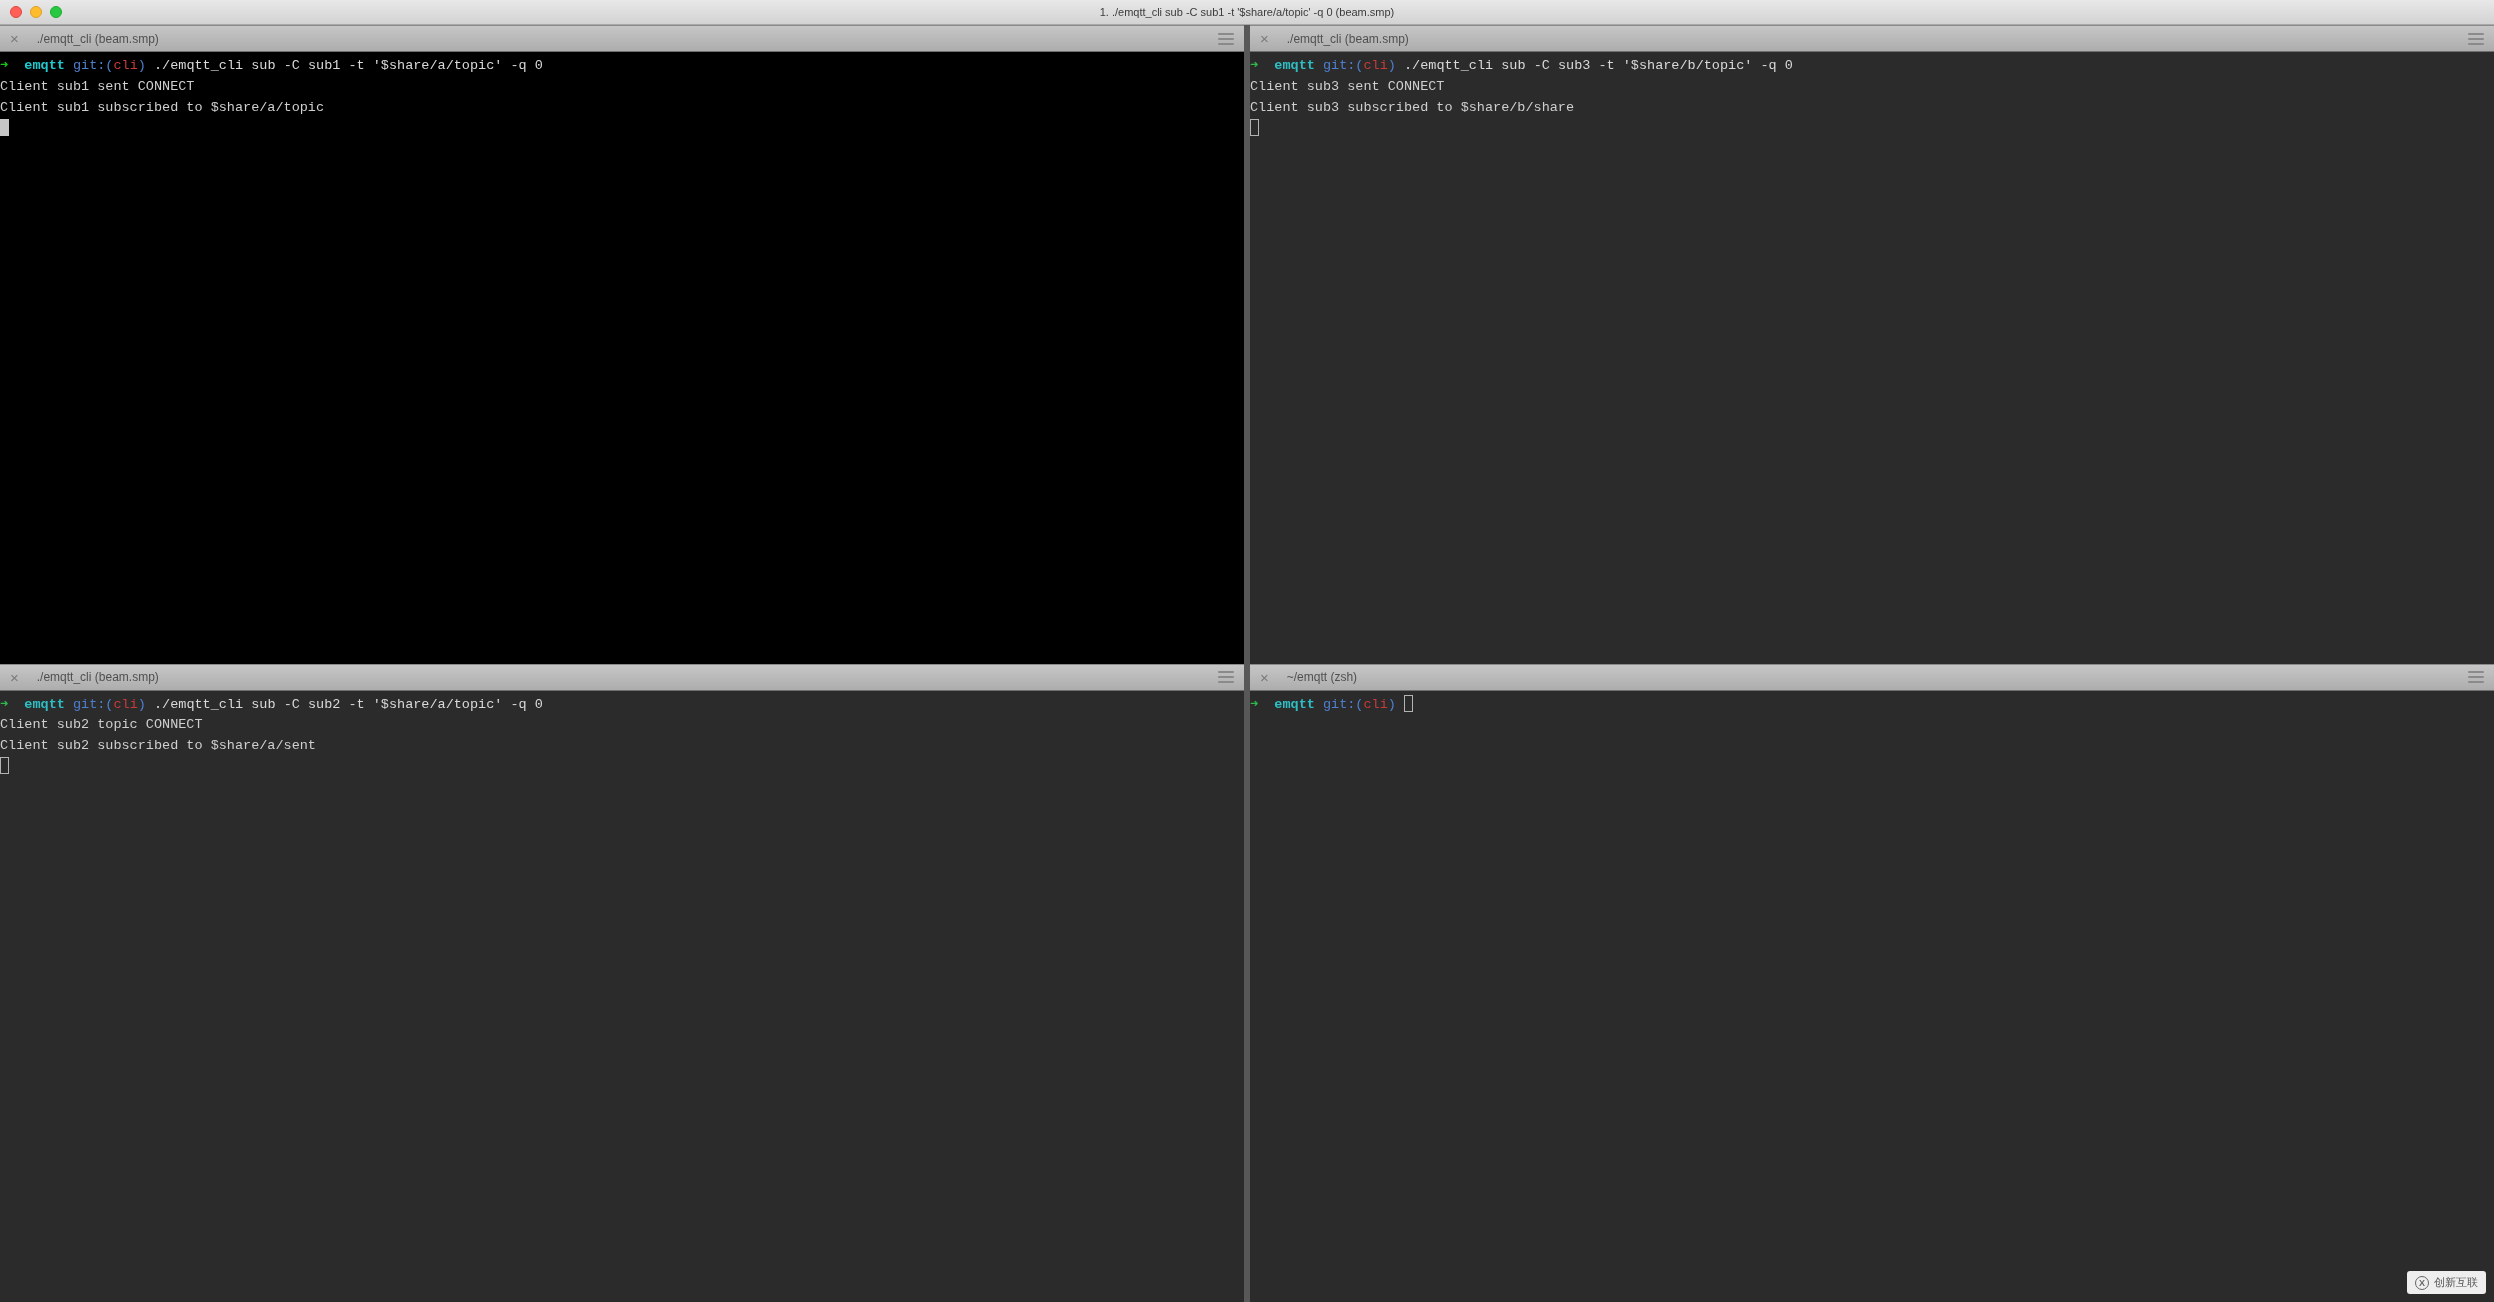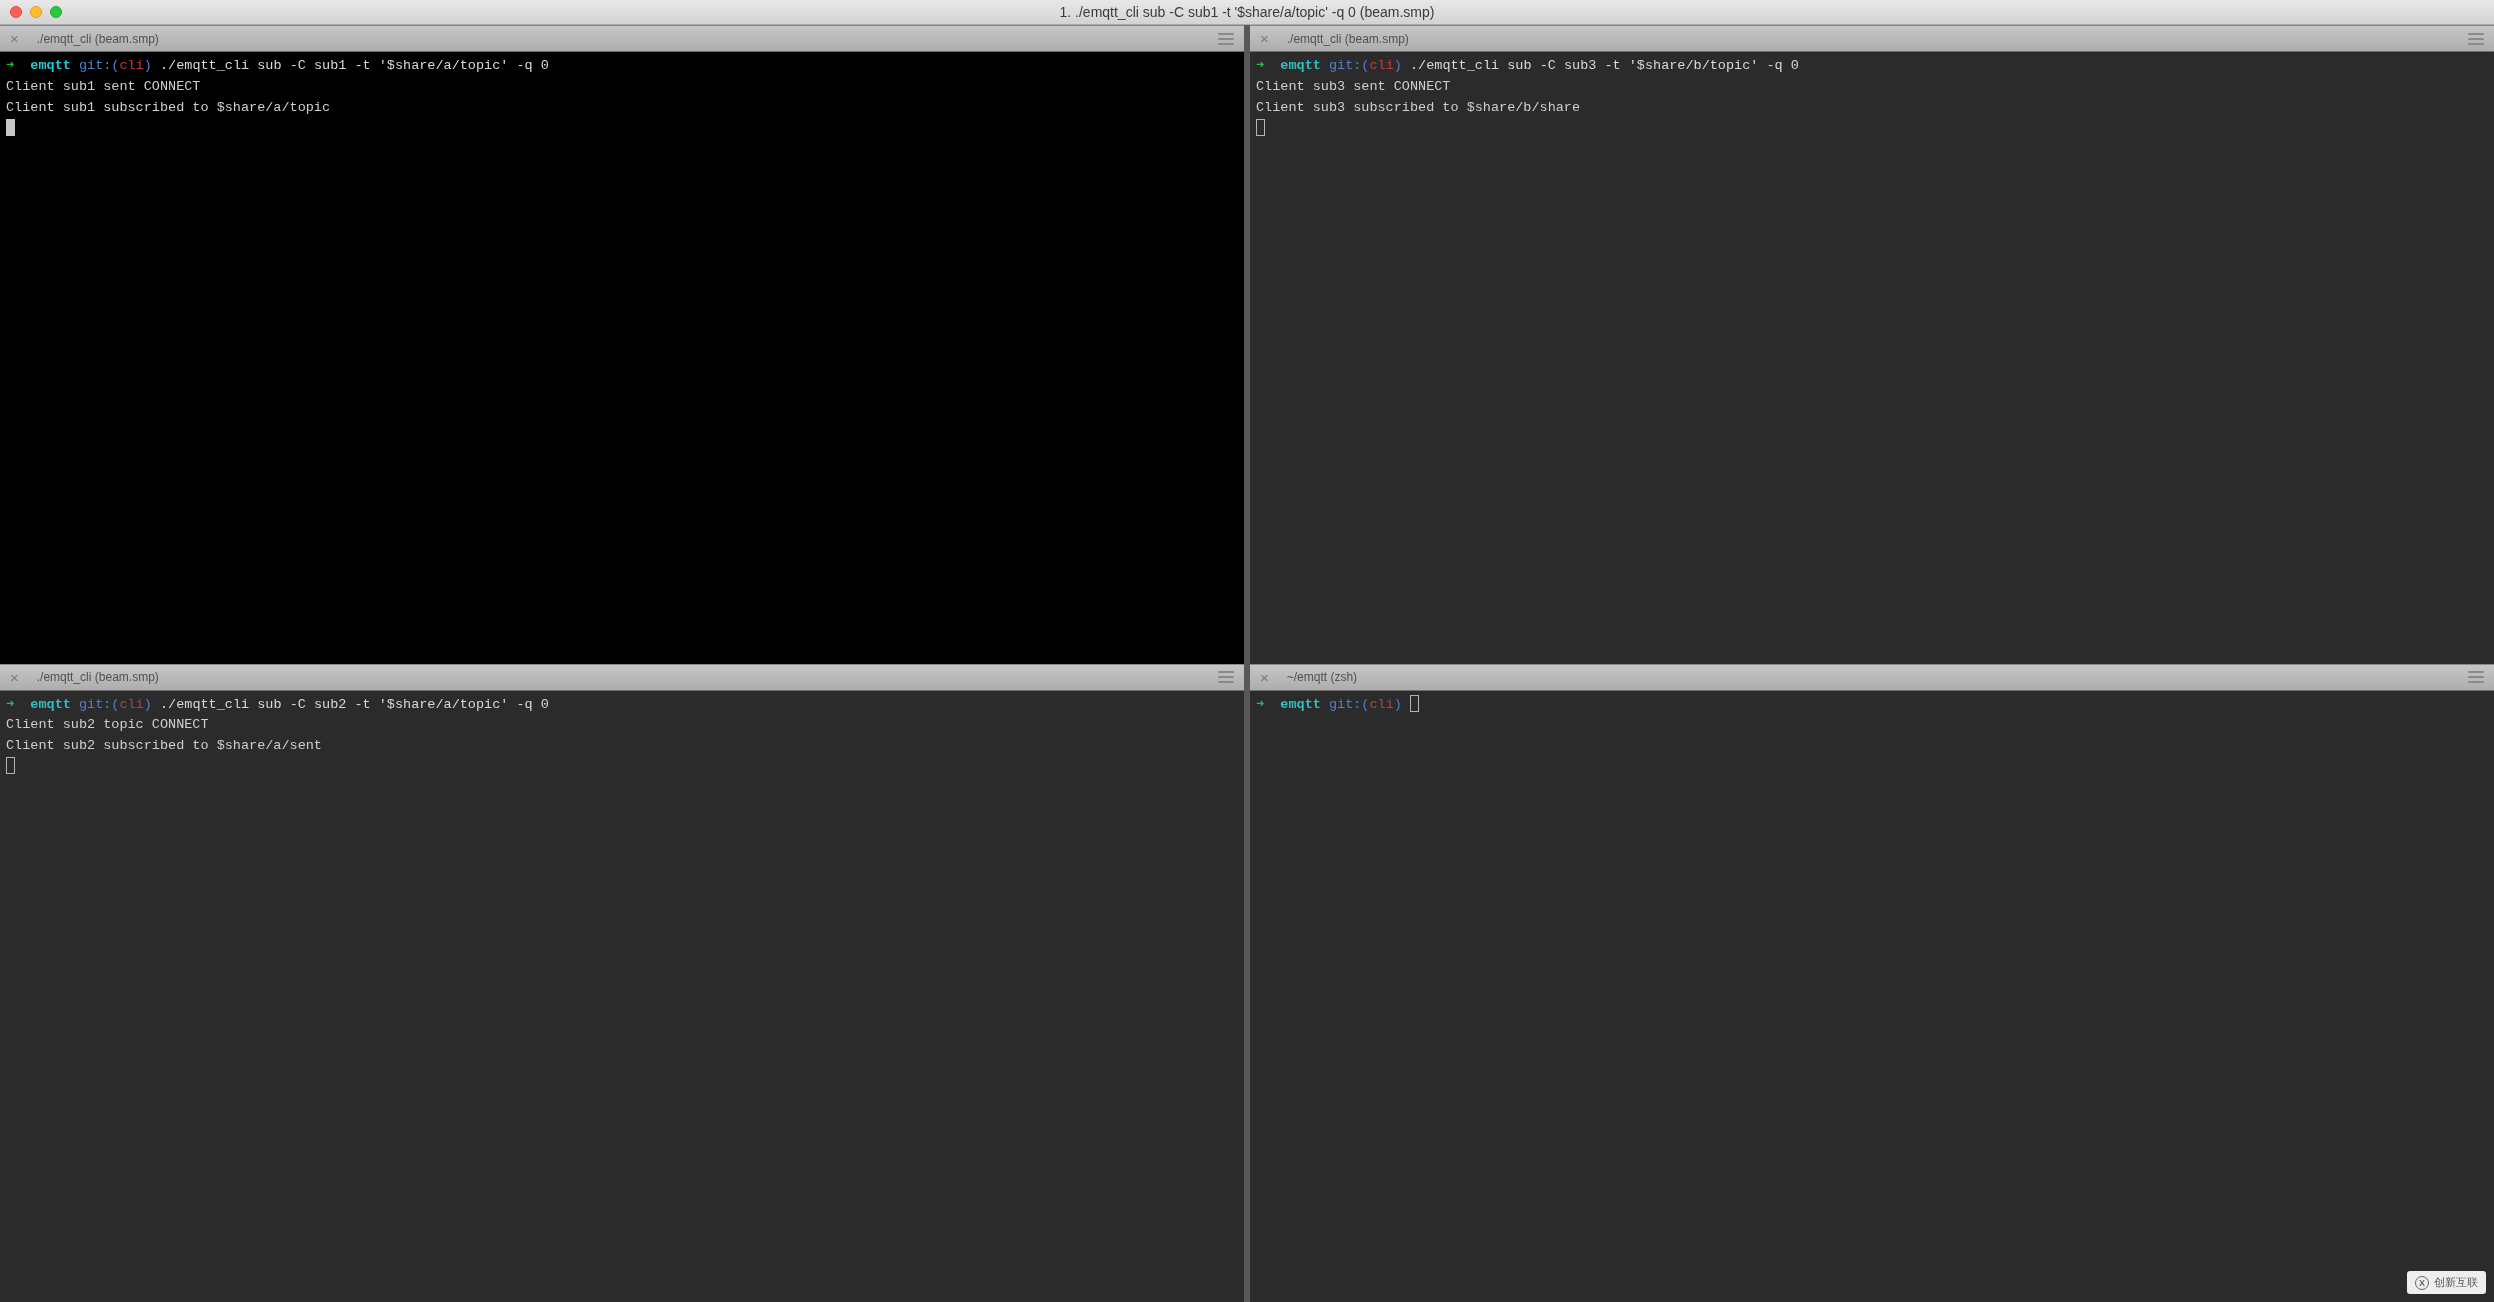--- a/index.html
+++ b/index.html
@@ -30,21 +30,21 @@
       width: 12px; height: 12px; border-radius: 50%;
     }
     .tl-red { background: #ff5f57; border: 0.5px solid #e24640; }
     .tl-yellow { background: #ffbd2e; border: 0.5px solid #dfa022; }
     .tl-green { background: #28c840; border: 0.5px solid #1dac2c; }
     .window-title {
       position: absolute;
       left: 0; right: 0;
       text-align: center;
       font-family: -apple-system, "Helvetica Neue", sans-serif;
-      font-size: 14px;
+      font-size: 11px;
       color: #3b3b3b;
       font-weight: 400;
       pointer-events: none;
     }
     .panes {
       display: grid;
       grid-template-columns: 1fr 6px 1fr;
       grid-template-rows: 1fr 1fr;
       height: calc(100% - 25px);
     }
@@ -82,21 +82,21 @@
     }
     .tab-title { margin-left: 18px; }
     .hamburger {
       position: absolute; right: 10px;
       width: 16px; height: 12px;
       display: flex; flex-direction: column; justify-content: space-between;
     }
     .hamburger span { height: 2px; background: #8a8a8a; border-radius: 1px; }
     .term {
       flex: 1;
-      padding: 4px 6px;
+      padding: 4px 0;
       white-space: pre;
       line-height: 1.55;
       color: #cfcfcf;
       overflow: hidden;
     }
     .arrow { color: #18c218; }
     .proj  { color: #1fc9cf; font-weight: bold; }
     .git   { color: #4e7fcf; }
     .br    { color: #c83a3a; }
     .cmd-a { color: #d9d9d9; }

